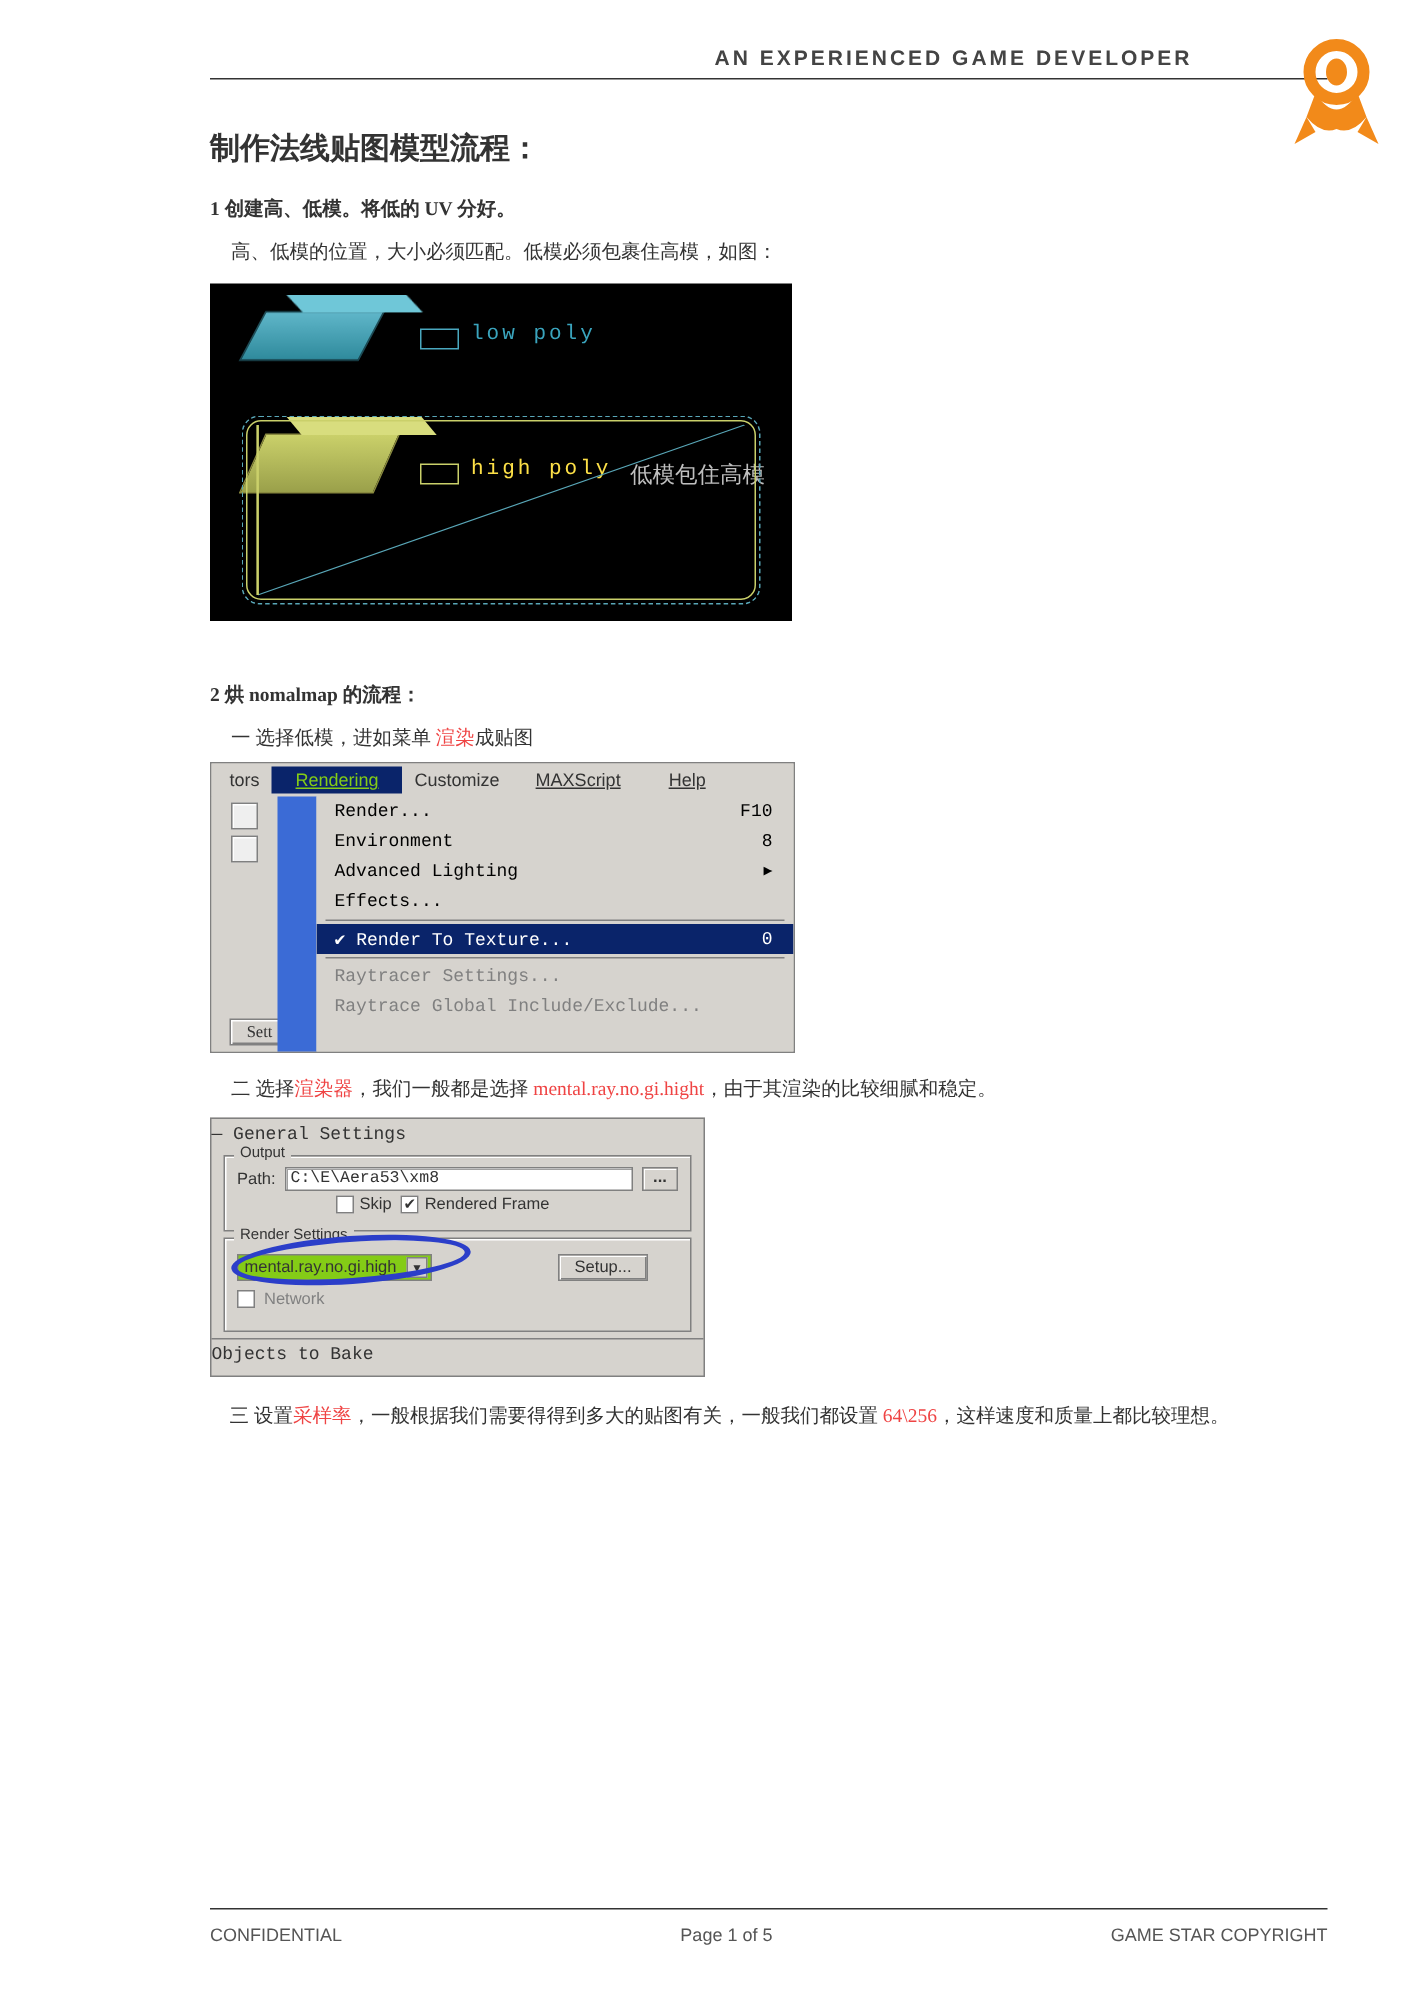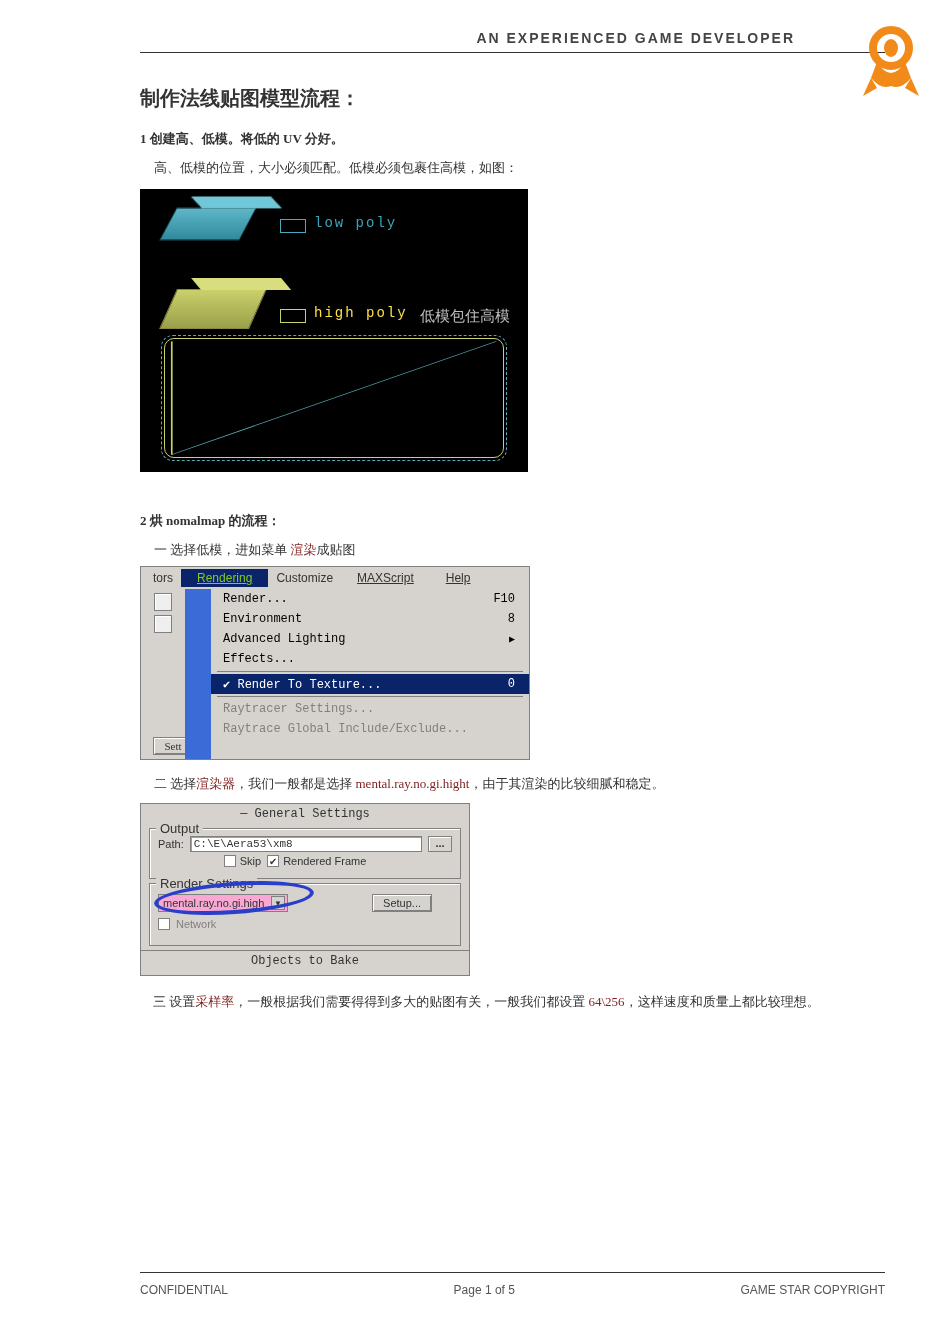--- a/index.html
+++ b/index.html
@@ -52,26 +52,26 @@
     margin-bottom: 8px;
     font-family: SimSun, serif;
   }
   .body-text {
     font-size: 13px;
     color: #333;
     line-height: 1.9;
     margin-left: 14px;
     font-family: SimSun, serif;
   }
-  .inline-link { color: #7f1d1d; }
+  .inline-link { color: #ef4444; }
 
   
   .fig1 {
     width: 388px;
-    height: 283px;
+    height: 225px;
     background: #000;
     margin: 8px 0 40px 0;
     position: relative;
     overflow: hidden;
   }
   .cube-low {
     position: absolute; top: 18px; left: 28px;
     width: 80px; height: 34px;
     background: linear-gradient(180deg,#5fb6c9,#2f8a9c);
     transform: skewX(-28deg) rotateX(12deg);
@@ -157,28 +157,28 @@
   
   .fig3 {
     width: 330px;
     background:#d6d3ce;
     border:1px solid #808080;
     margin: 6px 0 14px 0;
     font-family: Tahoma, sans-serif;
     font-size: 11px;
     padding-bottom: 4px;
   }
-  .fig3 .titlebar { text-align:center; padding:3px 0; font-family: "Courier New", monospace; font-size:12px; }
+  .fig3 .titlebar { padding:3px 0; font-family: "Courier New", monospace; font-size:12px; }
   .fieldset { margin: 4px 8px; border:1px solid #808080; box-shadow: inset 1px 1px #fff; padding: 4px 8px 8px 8px; position:relative;}
-  .fieldset .legend { position:absolute; top:-8px; left:6px; background:#d6d3ce; padding:0 4px; font-size:13px;}
+  .fieldset .legend { position:absolute; top:-8px; left:6px; background:#d6d3ce; padding:0 4px; font-size:10px;}
   .row { display:flex; align-items:center; gap:6px; margin:3px 0;}
   .txtfield { flex:1; height:16px; background:#fff; border:1px solid #808080; box-shadow: inset 1px 1px #a0a0a0; font-size:11px; padding:0 3px; display:flex; align-items:center; font-family: "Courier New", monospace;}
   .dotbtn { width:24px; height:16px; border:1px solid #808080; background:#d6d3ce; box-shadow: inset 1px 1px #fff; text-align:center; line-height:12px; font-weight:bold;}
   .chk { width:12px; height:12px; border:1px solid #808080; background:#fff; display:inline-flex; align-items:center; justify-content:center; font-size:10px;}
-  .combo { width:130px; height:18px; background:#f9a8d4; border:1px solid #808080; display:flex; align-items:center; justify-content:space-between; padding:0 2px 0 4px; font-size:11px;}
+  .combo { width:130px; height:18px; background:#84cc16; border:1px solid #808080; display:flex; align-items:center; justify-content:space-between; padding:0 2px 0 4px; font-size:11px;}
   .combo .cbtn { width:14px; height:14px; background:#d6d3ce; border:1px solid #808080; display:flex; align-items:center; justify-content:center; font-size:8px;}
   .ring {
     position:absolute;
     width: 160px; height: 32px;
     border: 4px solid #2b3ec9;
     border-radius: 50%;
     left: 4px; top: -2px;
     pointer-events:none;
     transform: rotate(-4deg);
   }

